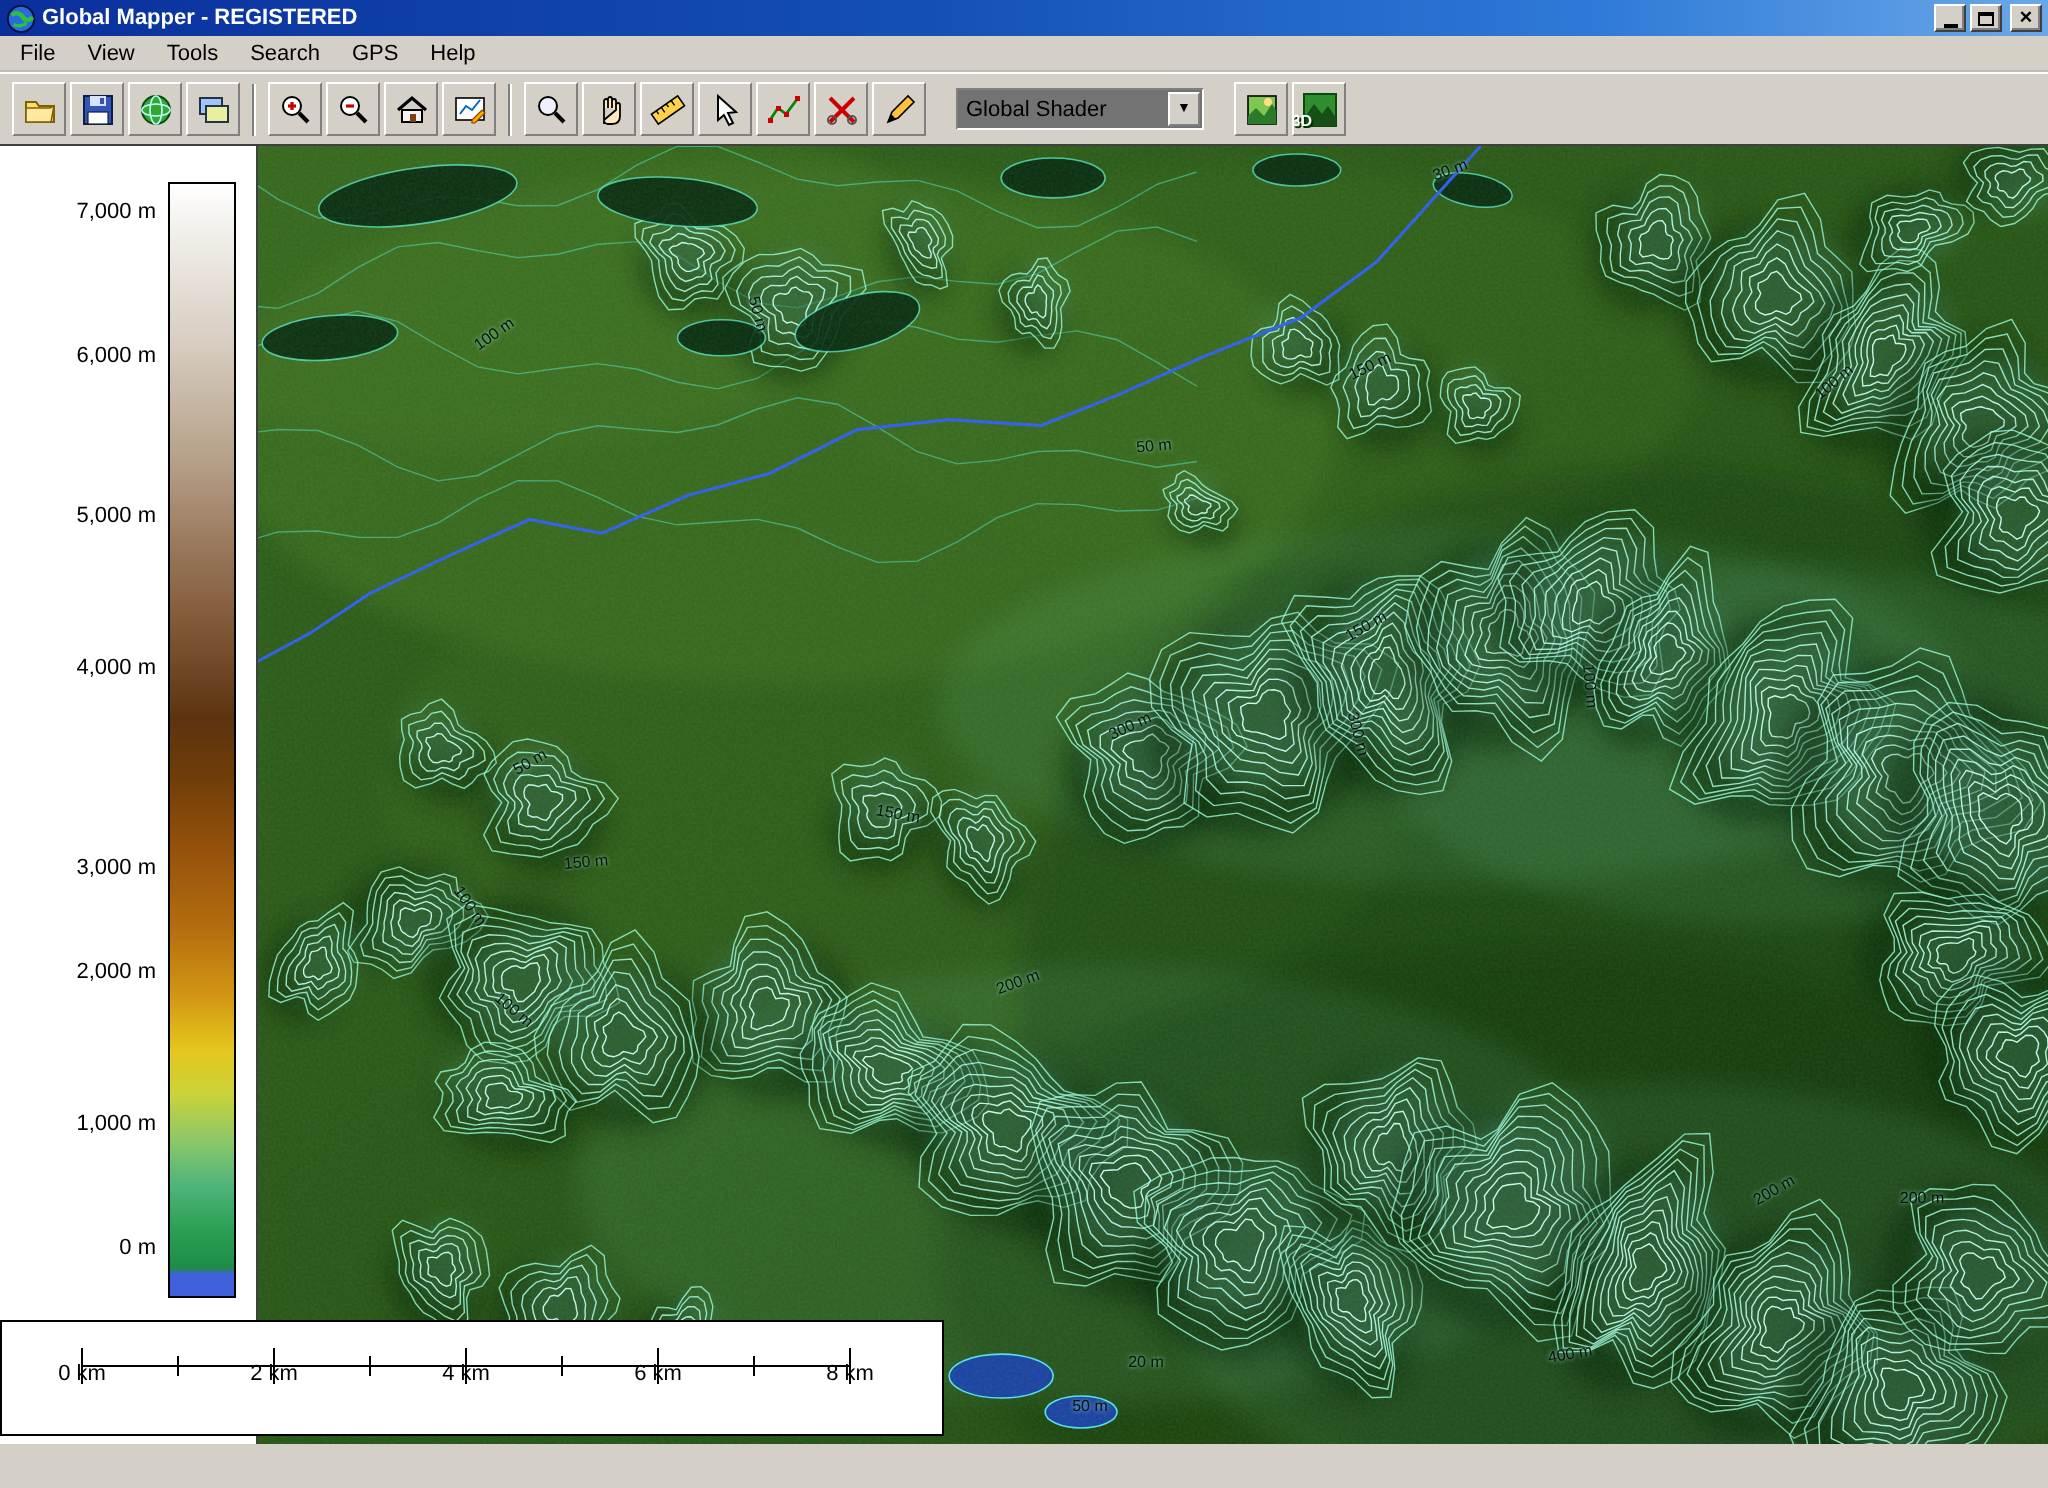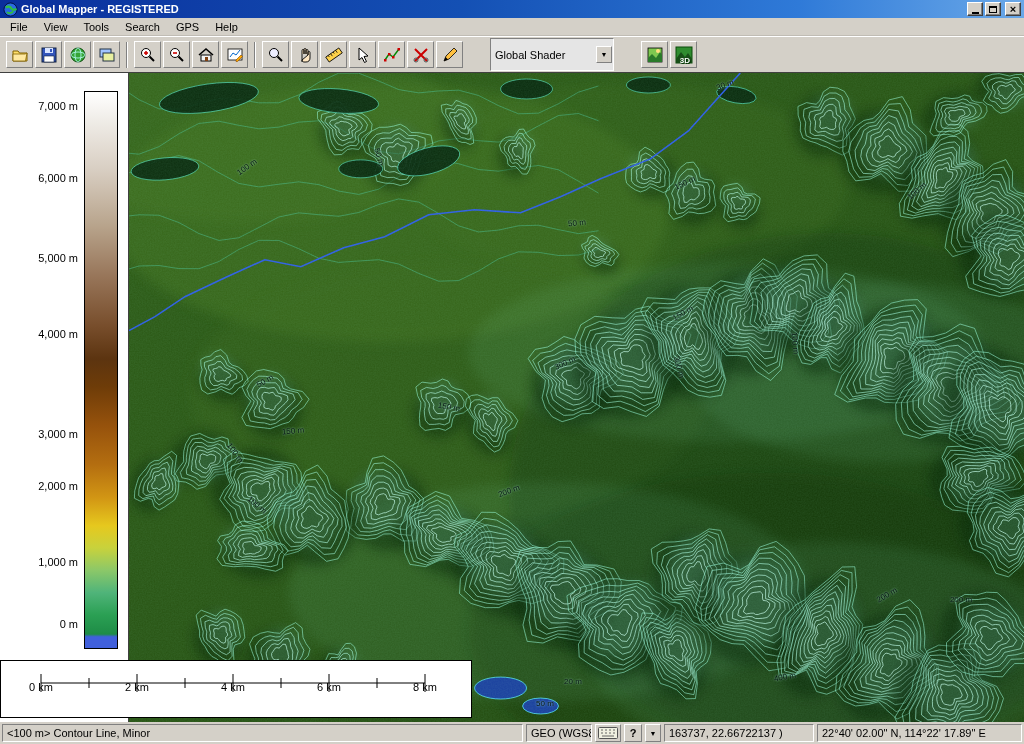--- a/index.html
+++ b/index.html
@@ -26,27 +26,27 @@
   .menu-item{padding:18px 8px;cursor:default}
 
   
   .toolbar{position:absolute;top:36px;left:0;right:0;height:36px;background:#d4d0c8;
     display:flex;align-items:center;padding:0 5px;border-top:1px solid #fff}
   .tbtn{width:27px;height:27px;display:flex;align-items:center;justify-content:center;
     background:#d4d0c8;border:1px solid;border-color:#fff #808080 #808080 #fff;margin:0 1px;
     position:relative;cursor:default}
   .tbtn svg{width:18px;height:18px}
   .sep{width:2px;height:26px;margin:0 5px;border-left:1px solid #808080;border-right:1px solid #fff}
-  .combo{display:flex;align-items:center;width:124px;height:33px;background:#e5e5e5;
-    border:1px solid;border-color:#808080 #fff #fff #808080;margin:0 26px}
+  .combo{display:flex;align-items:center;width:124px;height:21px;background:#737373;
+    border:1px solid;border-color:#808080 #fff #fff #808080;margin:0 14px}
   .combo-text{flex:1;padding:0 4px;white-space:nowrap;overflow:hidden}
   .combo-btn{width:16px;height:17px;background:#d4d0c8;border:1px solid;
     border-color:#fff #808080 #808080 #fff;font-size:7px;display:flex;align-items:center;
     justify-content:center;margin-right:1px;cursor:default}
-  .overlay3d{position:absolute;bottom:2px;right:6px;color:#fff;font-weight:bold;font-size:8px;
+  .overlay3d{position:absolute;bottom:2px;right:16px;color:#fff;font-weight:bold;font-size:8px;
     text-shadow:1px 1px 0 #003300}
 
   
   .main{position:absolute;top:72px;left:0;right:0;bottom:22px;background:#fff}
   .legend{position:absolute;left:0;top:0;width:128px;height:100%;background:#fff;
     border-top:1px solid #404040}
   .legend-bar{position:absolute;left:84px;top:18px;width:34px;height:558px;border:1px solid #000;
     background:linear-gradient(to bottom,
       #ffffff 0%,#f0ede8 5%,#d8cec2 14%,#b8a48c 24%,#98765a 33%,#784e2c 42%,
       #5c3410 48%,#6e3c08 53%,#96520c 60%,#b46e10 67%,#d29614 73%,#e6c81e 78%,
@@ -770,27 +770,13 @@
           <line x1="184" y1="17" x2="184" y2="27" stroke="#000"></line>
           <line x1="232" y1="13" x2="232" y2="31" stroke="#000"></line>
           <line x1="280" y1="17" x2="280" y2="27" stroke="#000"></line>
           <line x1="328" y1="13" x2="328" y2="31" stroke="#000"></line>
           <line x1="376" y1="17" x2="376" y2="27" stroke="#000"></line>
           <line x1="424" y1="13" x2="424" y2="31" stroke="#000"></line>
         </svg>
     <div class="scale-label" style="left: 16px;">0 km</div><div class="scale-label" style="left: 112px;">2 km</div><div class="scale-label" style="left: 208px;">4 km</div><div class="scale-label" style="left: 304px;">6 km</div><div class="scale-label" style="left: 400px;">8 km</div></div>
   </div>
 
-  <div class="statusbar">
-    <div class="spanel grow">&lt;100 m&gt; Contour Line, Minor</div>
-    <div class="spanel" style="width:66px">GEO (WGS8</div>
-    <div class="sbtn" style="width:26px">
-      <svg width="20" height="12" viewBox="0 0 20 12">
-          <rect x="0.5" y="0.5" width="19" height="11" rx="1" fill="#f0f0e0" stroke="#555"></rect>
-          <path d="M3 3h2M7 3h2M11 3h2M15 3h2M3 6h2M7 6h2M11 6h2M15 6h2M4 9h12" stroke="#555" stroke-width=".9"></path>
-        </svg>
-    </div>
-    <div class="sbtn" style="width:18px;font-weight:bold">?</div>
-    <div class="sbtn" style="width:16px;font-size:7px">▼</div>
-    <div class="spanel" style="width:150px">163737,  22.66722137 )</div>
-    <div class="spanel" style="width:205px">22°40' 02.00" N, 114°22' 17.89" E</div>
-  </div>
 </div>
 
 </body></html>

